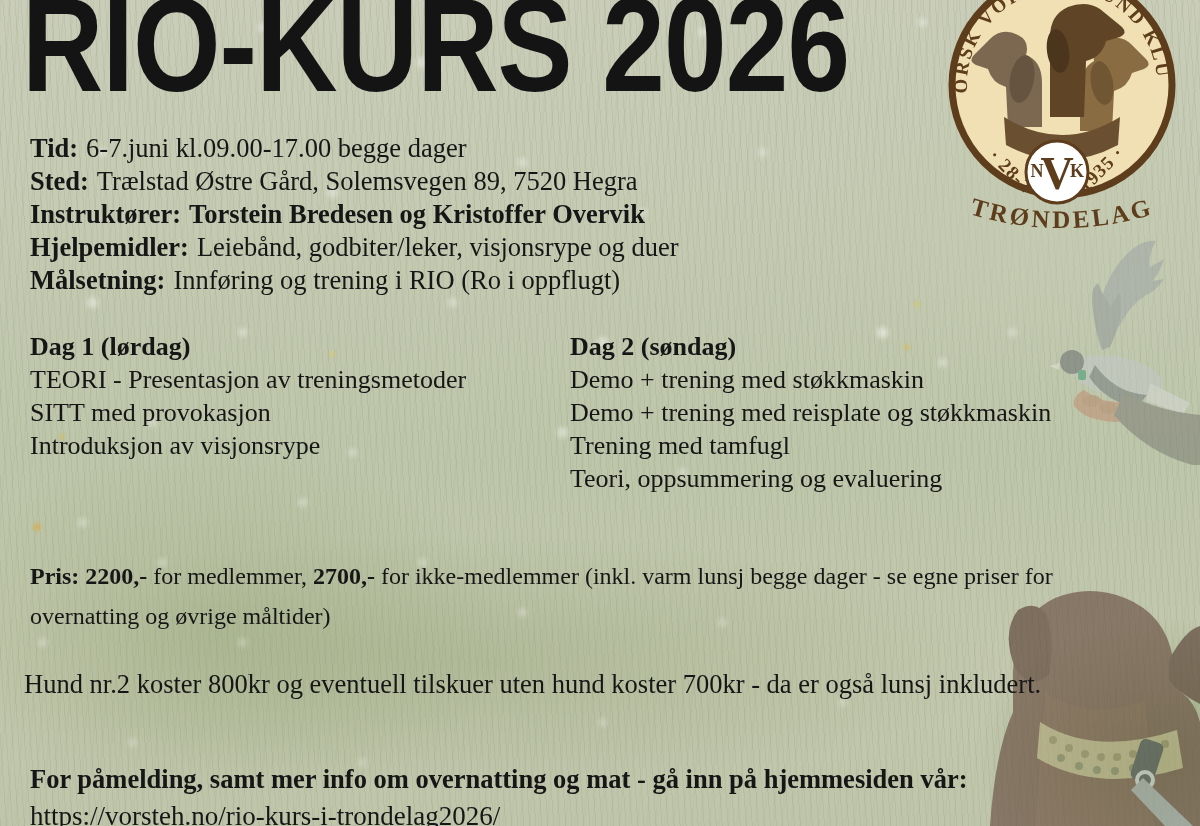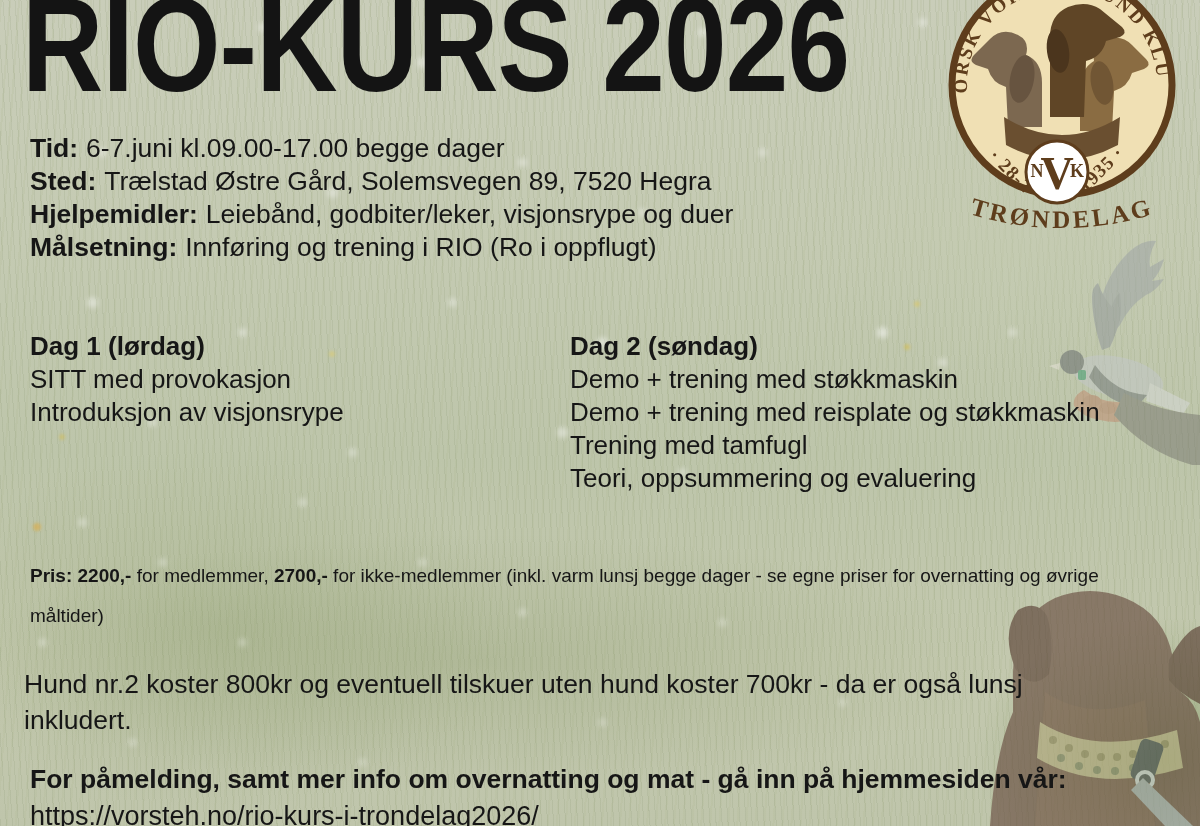--- a/index.html
+++ b/index.html
@@ -35,30 +35,30 @@
       520px 610px 3px 2px rgba(255,255,255,.3), 720px 620px 3px 2px rgba(255,255,255,.28),
       130px 740px 3px 2px rgba(255,255,255,.28), 360px 760px 3px 2px rgba(255,255,255,.25),
       600px 720px 3px 2px rgba(255,255,255,.25), 840px 700px 3px 2px rgba(255,255,255,.25);}
   .flowers{position:absolute;left:0;top:0;width:4px;height:4px;border-radius:50%;filter:blur(1px);z-index:1;
     box-shadow:905px 345px 2px 1px rgba(214,190,80,.6), 915px 302px 2px 1px rgba(224,200,90,.5),
       35px 525px 2px 2px rgba(222,170,60,.55), 60px 435px 2px 1px rgba(214,190,80,.5),
       330px 352px 2px 1px rgba(224,204,100,.5);}
   svg.photo{position:absolute;z-index:2;}
   svg.badge{position:absolute;left:930px;top:-33px;width:264px;height:275px;z-index:3;}
   .badge text{font-family:"Liberation Serif",serif;font-weight:bold;fill:#5e3d1c;}
-  .txt{position:absolute;z-index:4;}
+  .txt{position:absolute;z-index:4;font-family:Liberation Serif, serif;}
   .b{font-weight:bold;}
   .title{position:absolute;left:22px;top:-22px;z-index:4;font-size:134px;font-weight:800;
     letter-spacing:-1px;line-height:134px;color:#141414;transform:scaleX(0.84);transform-origin:0 0;white-space:nowrap;}
   .info{left:30px;top:132px;font-size:26.5px;line-height:33px;}
   .info .b{margin-right:.3em;}
   .col{font-size:26px;line-height:33px;top:330px;}
   .col1{left:30px;width:540px;}
   .col2{left:570px;width:620px;}
-  .pris{left:30px;top:556px;width:1105px;font-size:19px;line-height:40px;}
+  .pris{left:30px;top:556px;width:1105px;font-size:24px;line-height:40px;}
   .hund{left:24px;top:666px;width:1105px;font-size:26.5px;line-height:36px;}
   .cta{left:30px;top:764px;font-size:26.5px;font-weight:bold;white-space:nowrap;}
   .url{left:30px;top:801px;font-size:27px;white-space:nowrap;}
 </style>
 </head>
 <body>
 
 <div class="poster">
   <div class="puffs"></div>
   <div class="flowers"></div>
@@ -132,26 +132,28 @@
     <text font-size="25" letter-spacing="3" fill="#53351a">
       <textPath href="#arcRegion" startOffset="50%" text-anchor="middle">TRØNDELAG</textPath>
     </text>
   </svg>
 
   <div class="title">RIO-KURS 2026</div>
 
   <div class="txt info">
     <div><span class="b">Tid:</span><span>6-7.juni kl.09.00-17.00 begge dager</span></div>
     <div><span class="b">Sted:</span><span>Trælstad Østre Gård, Solemsvegen 89, 7520 Hegra</span></div>
+    <div><span class="b">Instruktører:</span><span class="b">Torstein Bredesen og Kristoffer Overvik</span></div>
     <div><span class="b">Hjelpemidler:</span><span>Leiebånd, godbiter/leker, visjonsrype og duer</span></div>
     <div><span class="b">Målsetning:</span><span>Innføring og trening i RIO (Ro i oppflugt)</span></div>
   </div>
 
   <div class="txt col col1">
     <div class="b">Dag 1 (lørdag)</div>
+    <div>TEORI - Presentasjon av treningsmetoder</div>
     <div>SITT med provokasjon</div>
     <div>Introduksjon av visjonsrype</div>
   </div>
 
   <div class="txt col col2">
     <div class="b">Dag 2 (søndag)</div>
     <div>Demo + trening med støkkmaskin</div>
     <div>Demo + trening med reisplate og støkkmaskin</div>
     <div>Trening med tamfugl</div>
     <div>Teori, oppsummering og evaluering</div>

